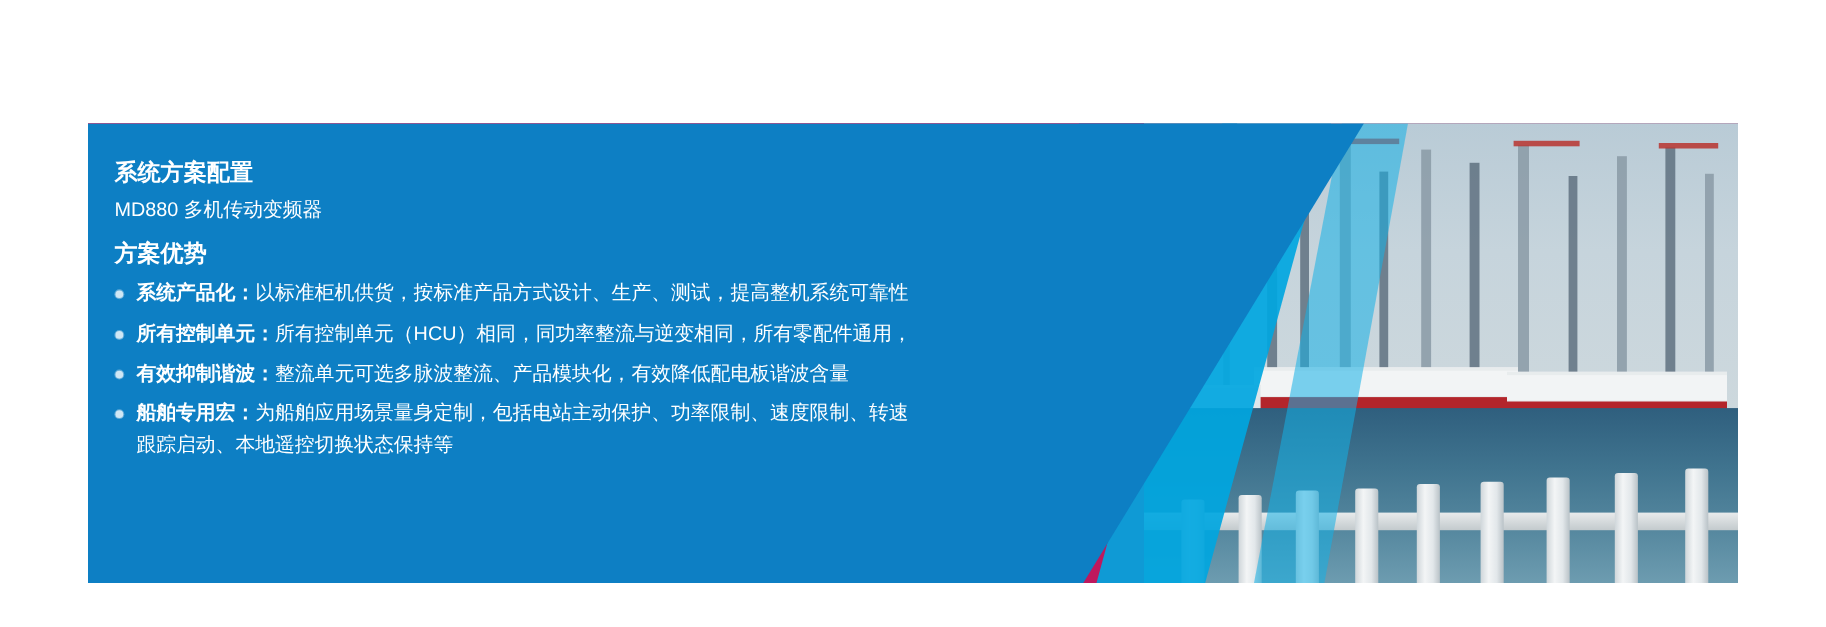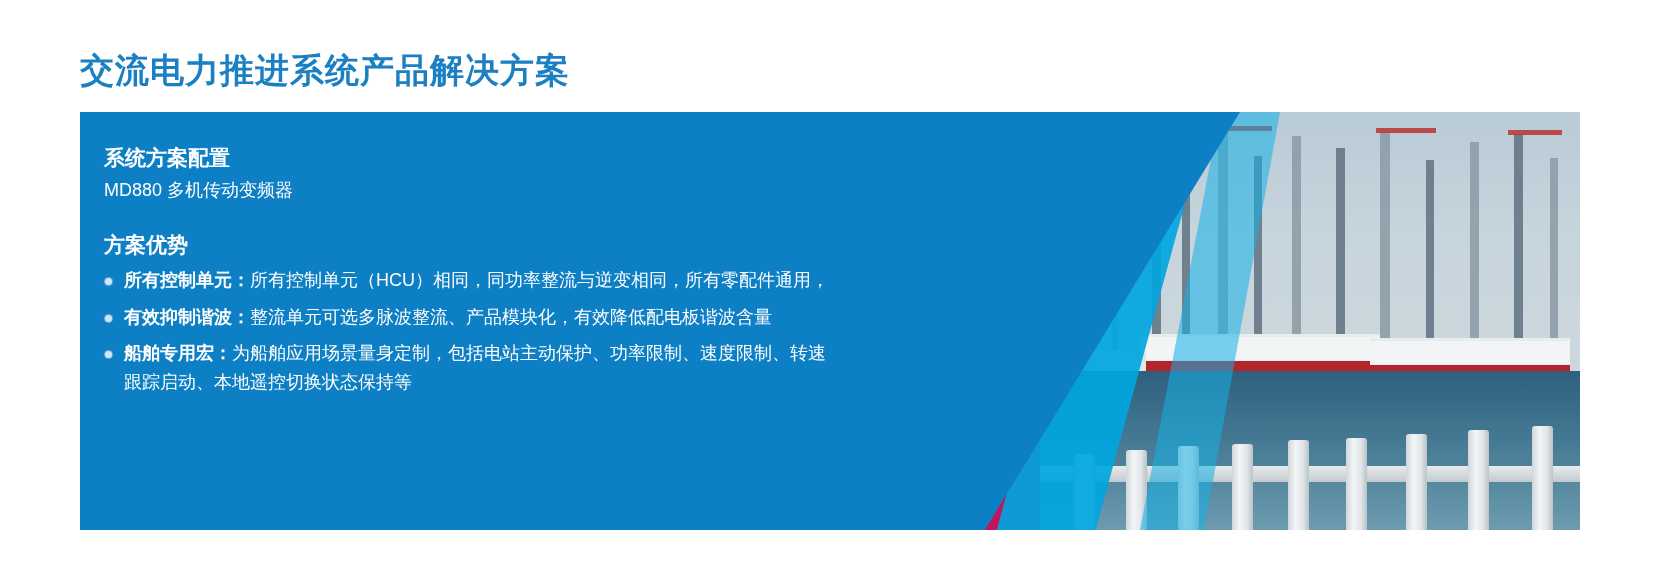--- a/index.html
+++ b/index.html
@@ -151,21 +151,21 @@
   .sec-sub {
     font-size: 18px;
     font-weight: normal;
     line-height: 1.6;
     margin: 4px 0 0 4px;
   }
   .sec-head2 {
     font-size: 21px;
     font-weight: bold;
     line-height: 1.35;
-    margin: 26px 0 4px 4px;
+    margin: 12px 0 4px 4px;
   }
 
   ul.adv-list { list-style: none; margin: 0; padding: 0; }
   ul.adv-list > li {
     position: relative;
     padding-left: 24px;
     margin-top: 7px;
     font-size: 18px;
     line-height: 1.62;
   }
@@ -181,21 +181,20 @@
   }
   .li-term { font-weight: bold; }
   .li-rest { font-weight: normal; }
   .li-cont { display: block; }
 </style>
 </head>
 <body>
 
 <div class="page">
 
-  <div class="page-title">交流电力推进系统产品解决方案</div>
 
   <div class="banner">
 
     <div class="photo">
       <div class="photo-sky"></div>
 
       <div class="rig" style="left:18px;  top:52px;  width:7px;  height:230px;"></div>
       <div class="rig" style="left:44px;  top:38px;  width:7px;  height:244px;"></div>
       <div class="rig" style="left:72px;  top:60px;  width:6px;  height:222px;"></div>
       <div class="rig dark" style="left:112px; top:26px;  width:9px;  height:256px;"></div>
@@ -242,20 +241,24 @@
     <div class="content">
 
       <div class="sec-head">系统方案配置</div>
 
       <div class="sec-sub">MD880 多机传动变频器</div>
 
       <div class="sec-head2">方案优势</div>
 
       <ul class="adv-list">
 
+        <li>
+          <span class="dot"></span>
+          <span class="li-term">系统产品化：</span><span class="li-rest">以标准柜机供货，按标准产品方式设计、生产、测试，提高整机系统可靠性</span>
+        </li>
 
         <li>
           <span class="dot"></span>
           <span class="li-term">所有控制单元：</span><span class="li-rest">所有控制单元（HCU）相同，同功率整流与逆变相同，所有零配件通用，</span>
         </li>
 
         <li>
           <span class="dot"></span>
           <span class="li-term">有效抑制谐波：</span><span class="li-rest">整流单元可选多脉波整流、产品模块化，有效降低配电板谐波含量</span>
         </li>

